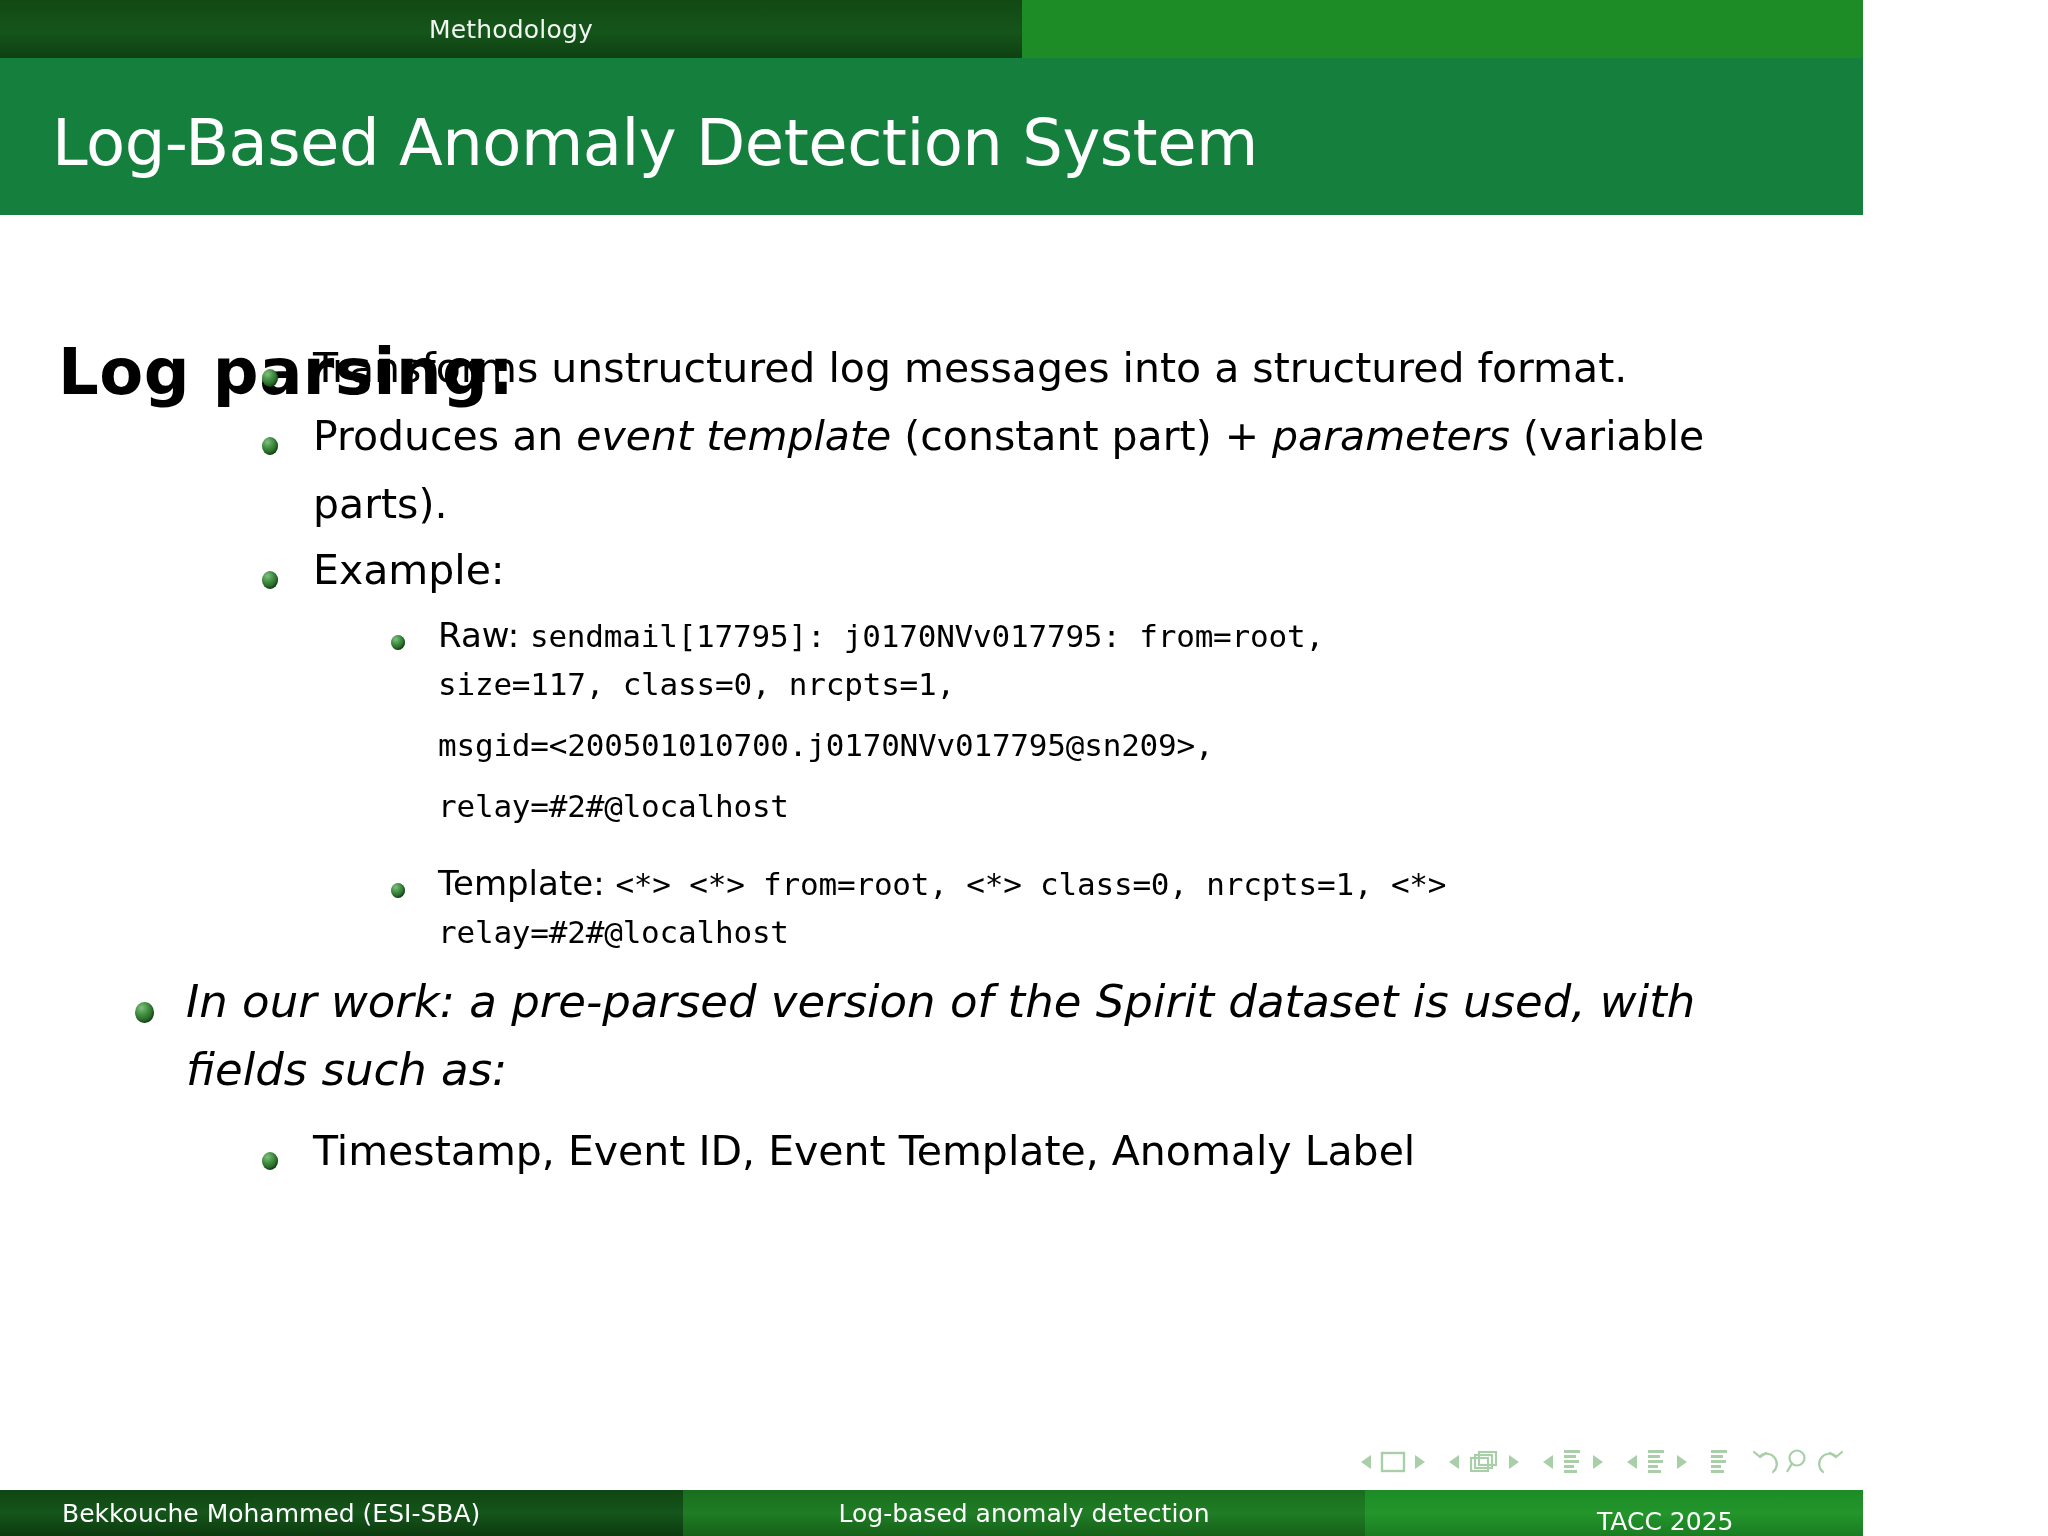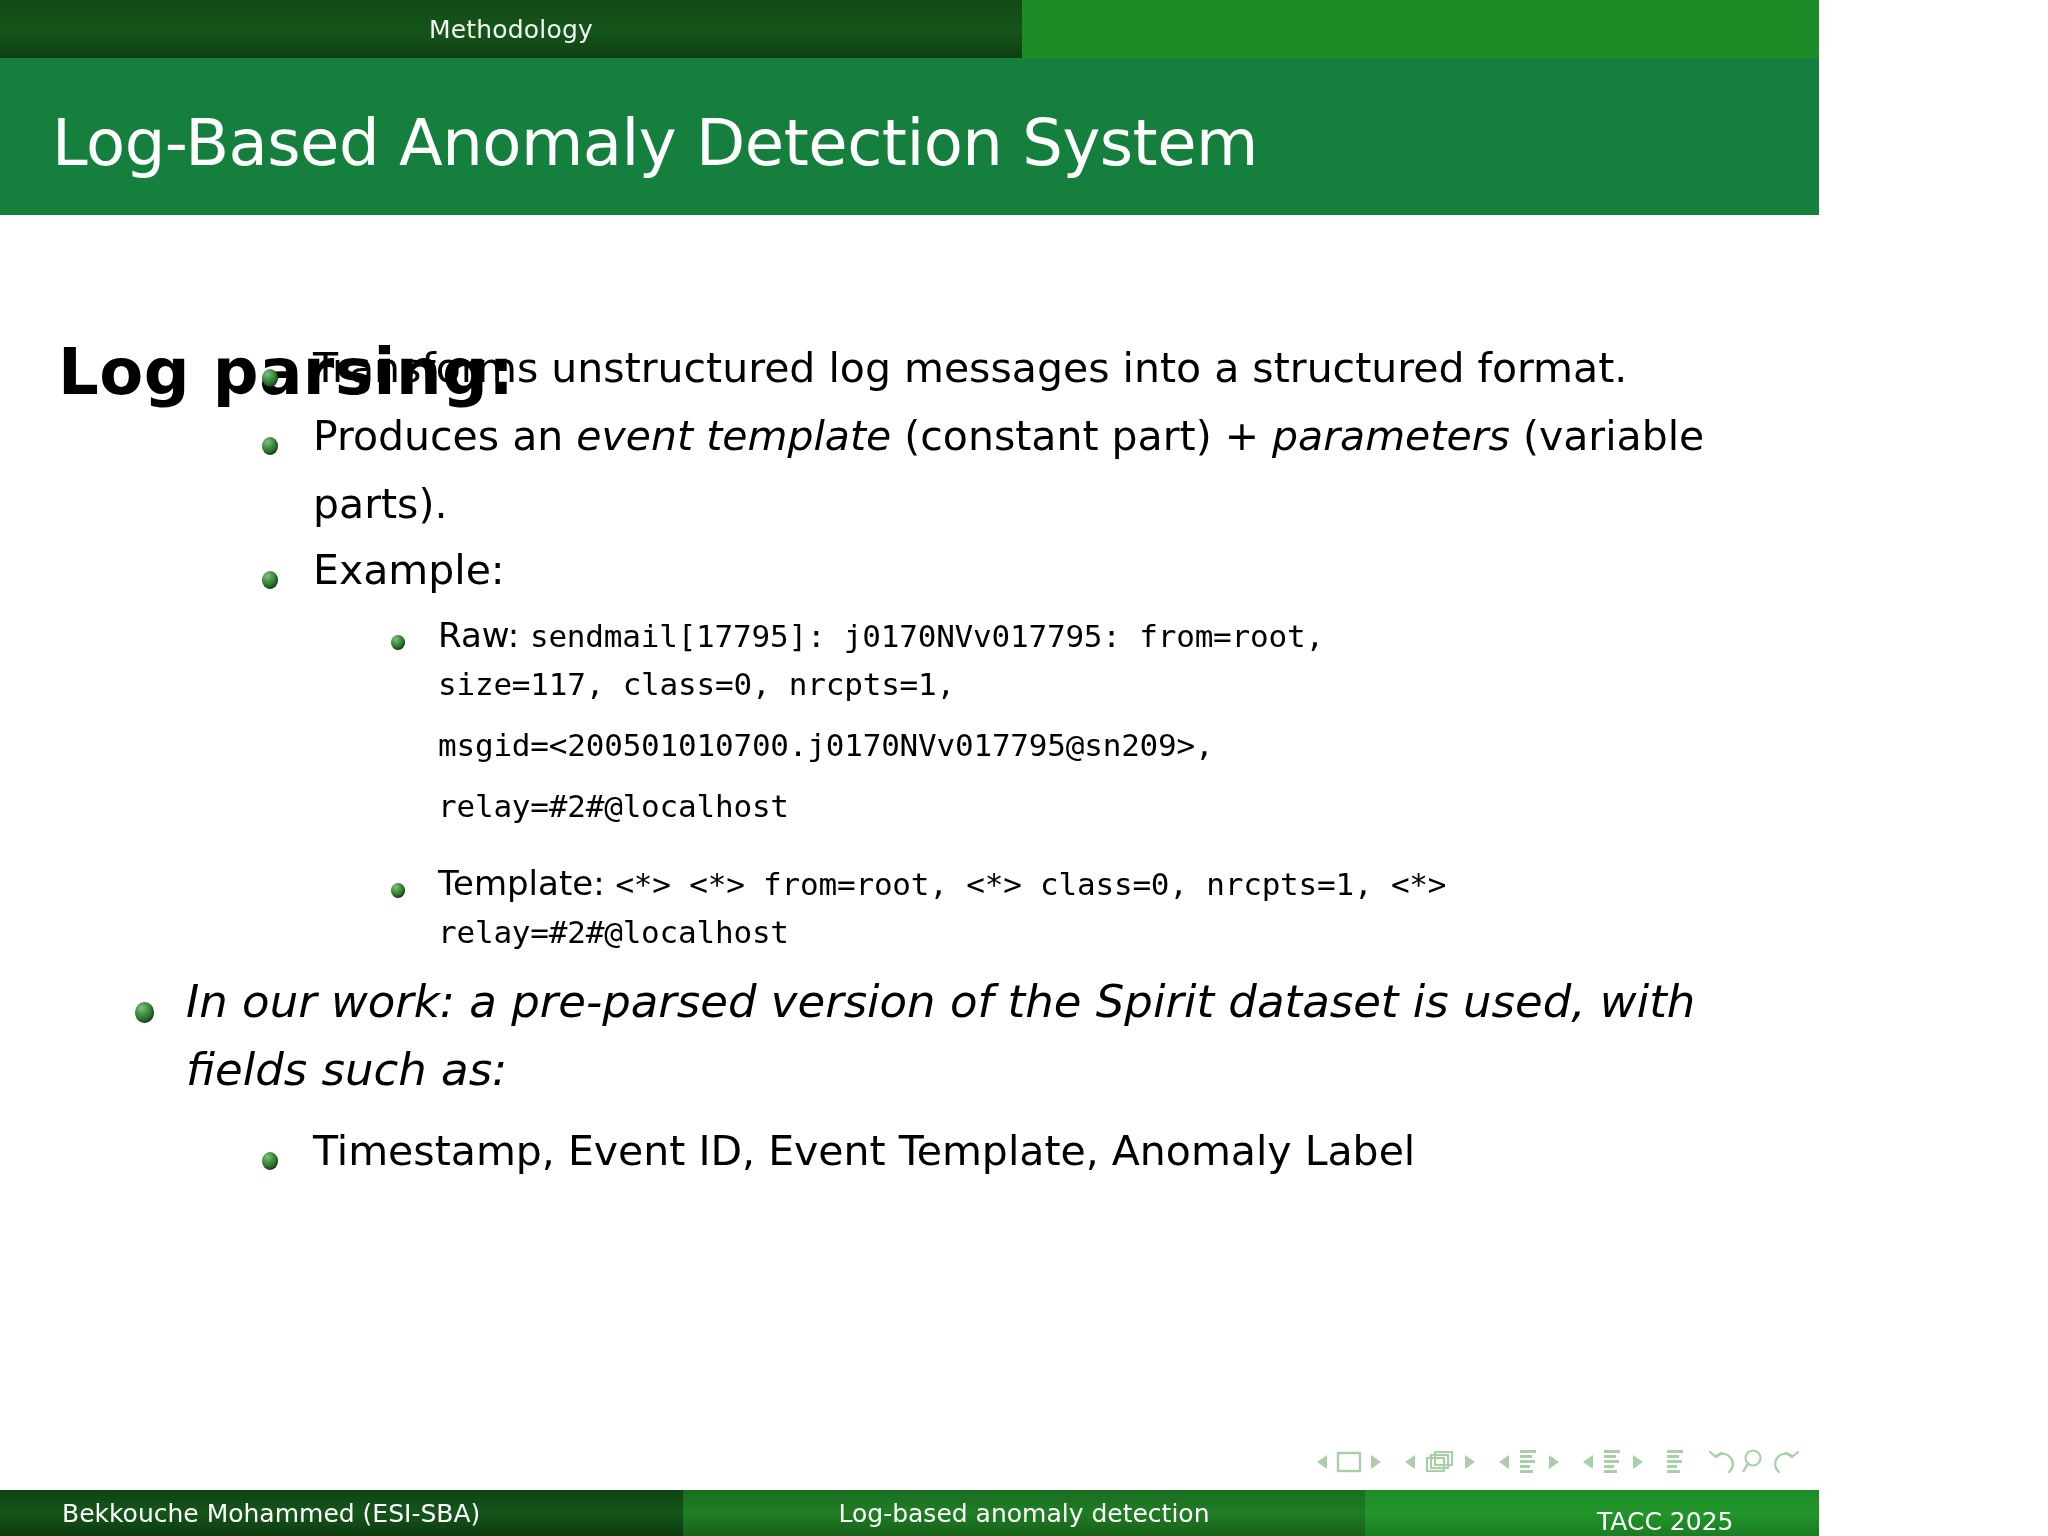--- a/index.html
+++ b/index.html
@@ -10,20 +10,21 @@
   body {
     font-family: "DejaVu Sans", sans-serif;
   }
 
   #slide {
     position: relative;
     width: 1819px;
     height: 1536px;
     background: #ffffff;
     overflow: hidden;
+    padding-left: 44px;
   }
 
   
   .headline {
     position: absolute;
     left: 0;
     top: 0;
     width: 2048px;
     height: 58px;
     background: #1d8b26;

